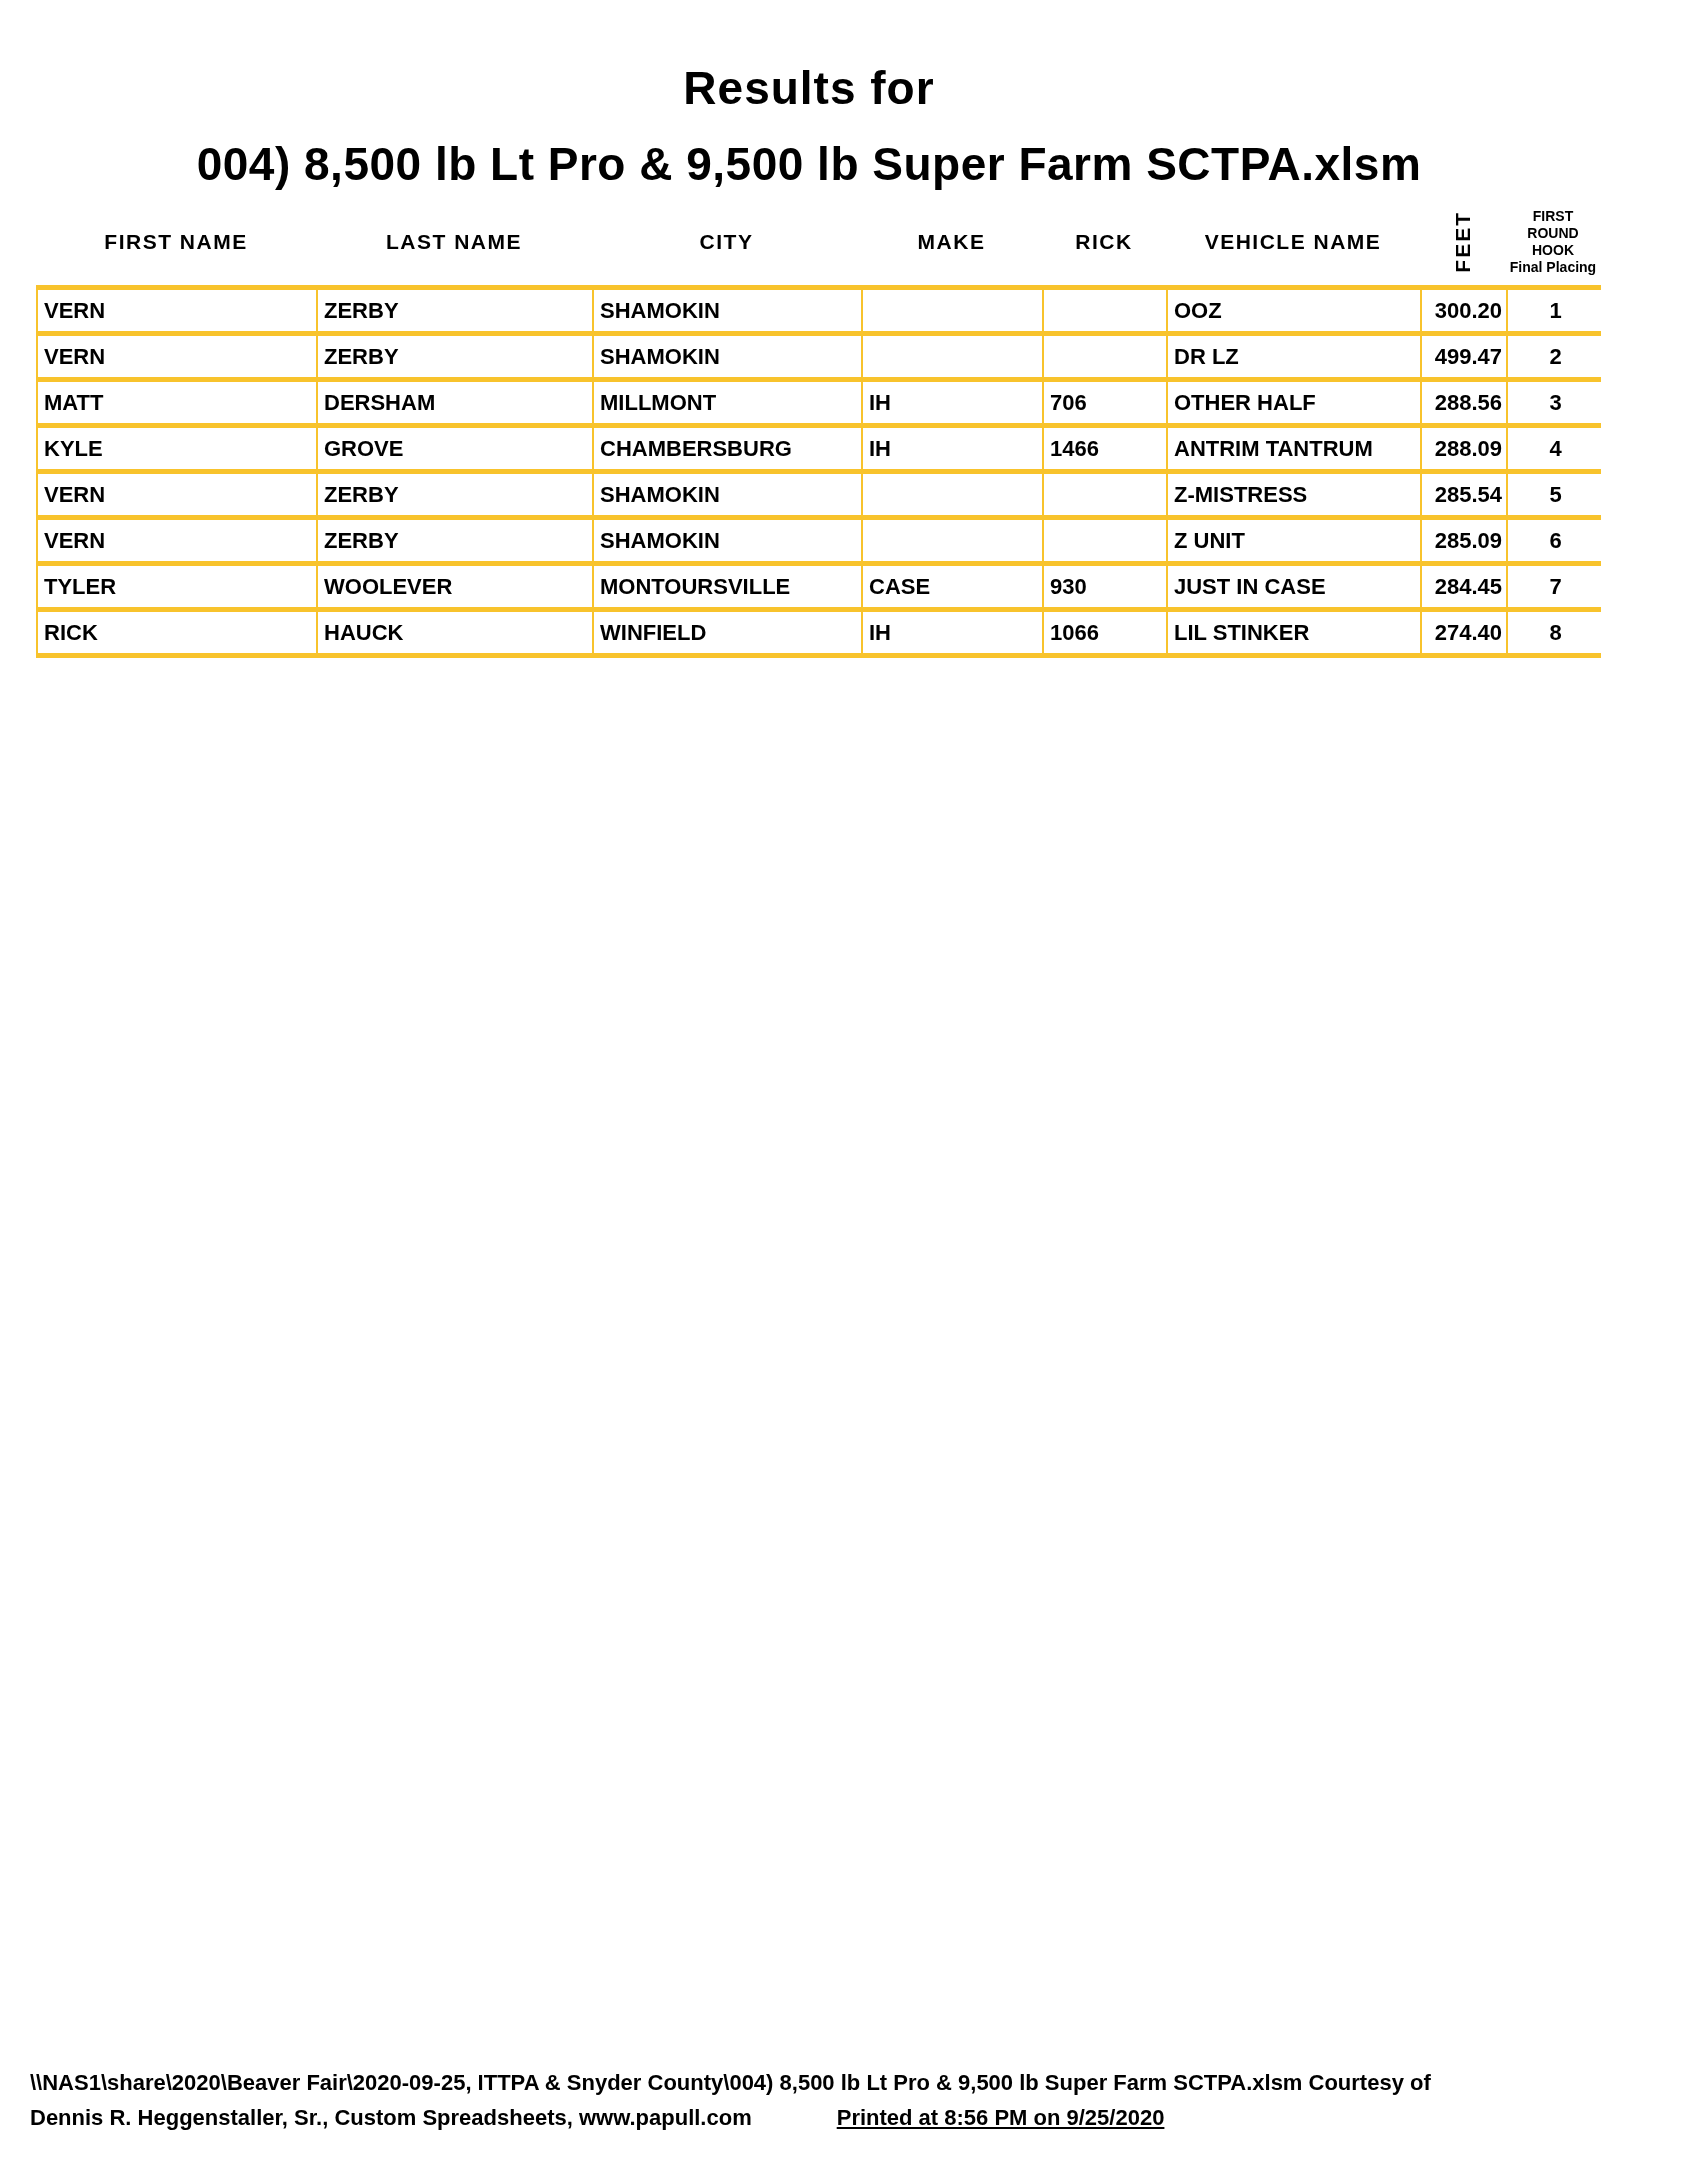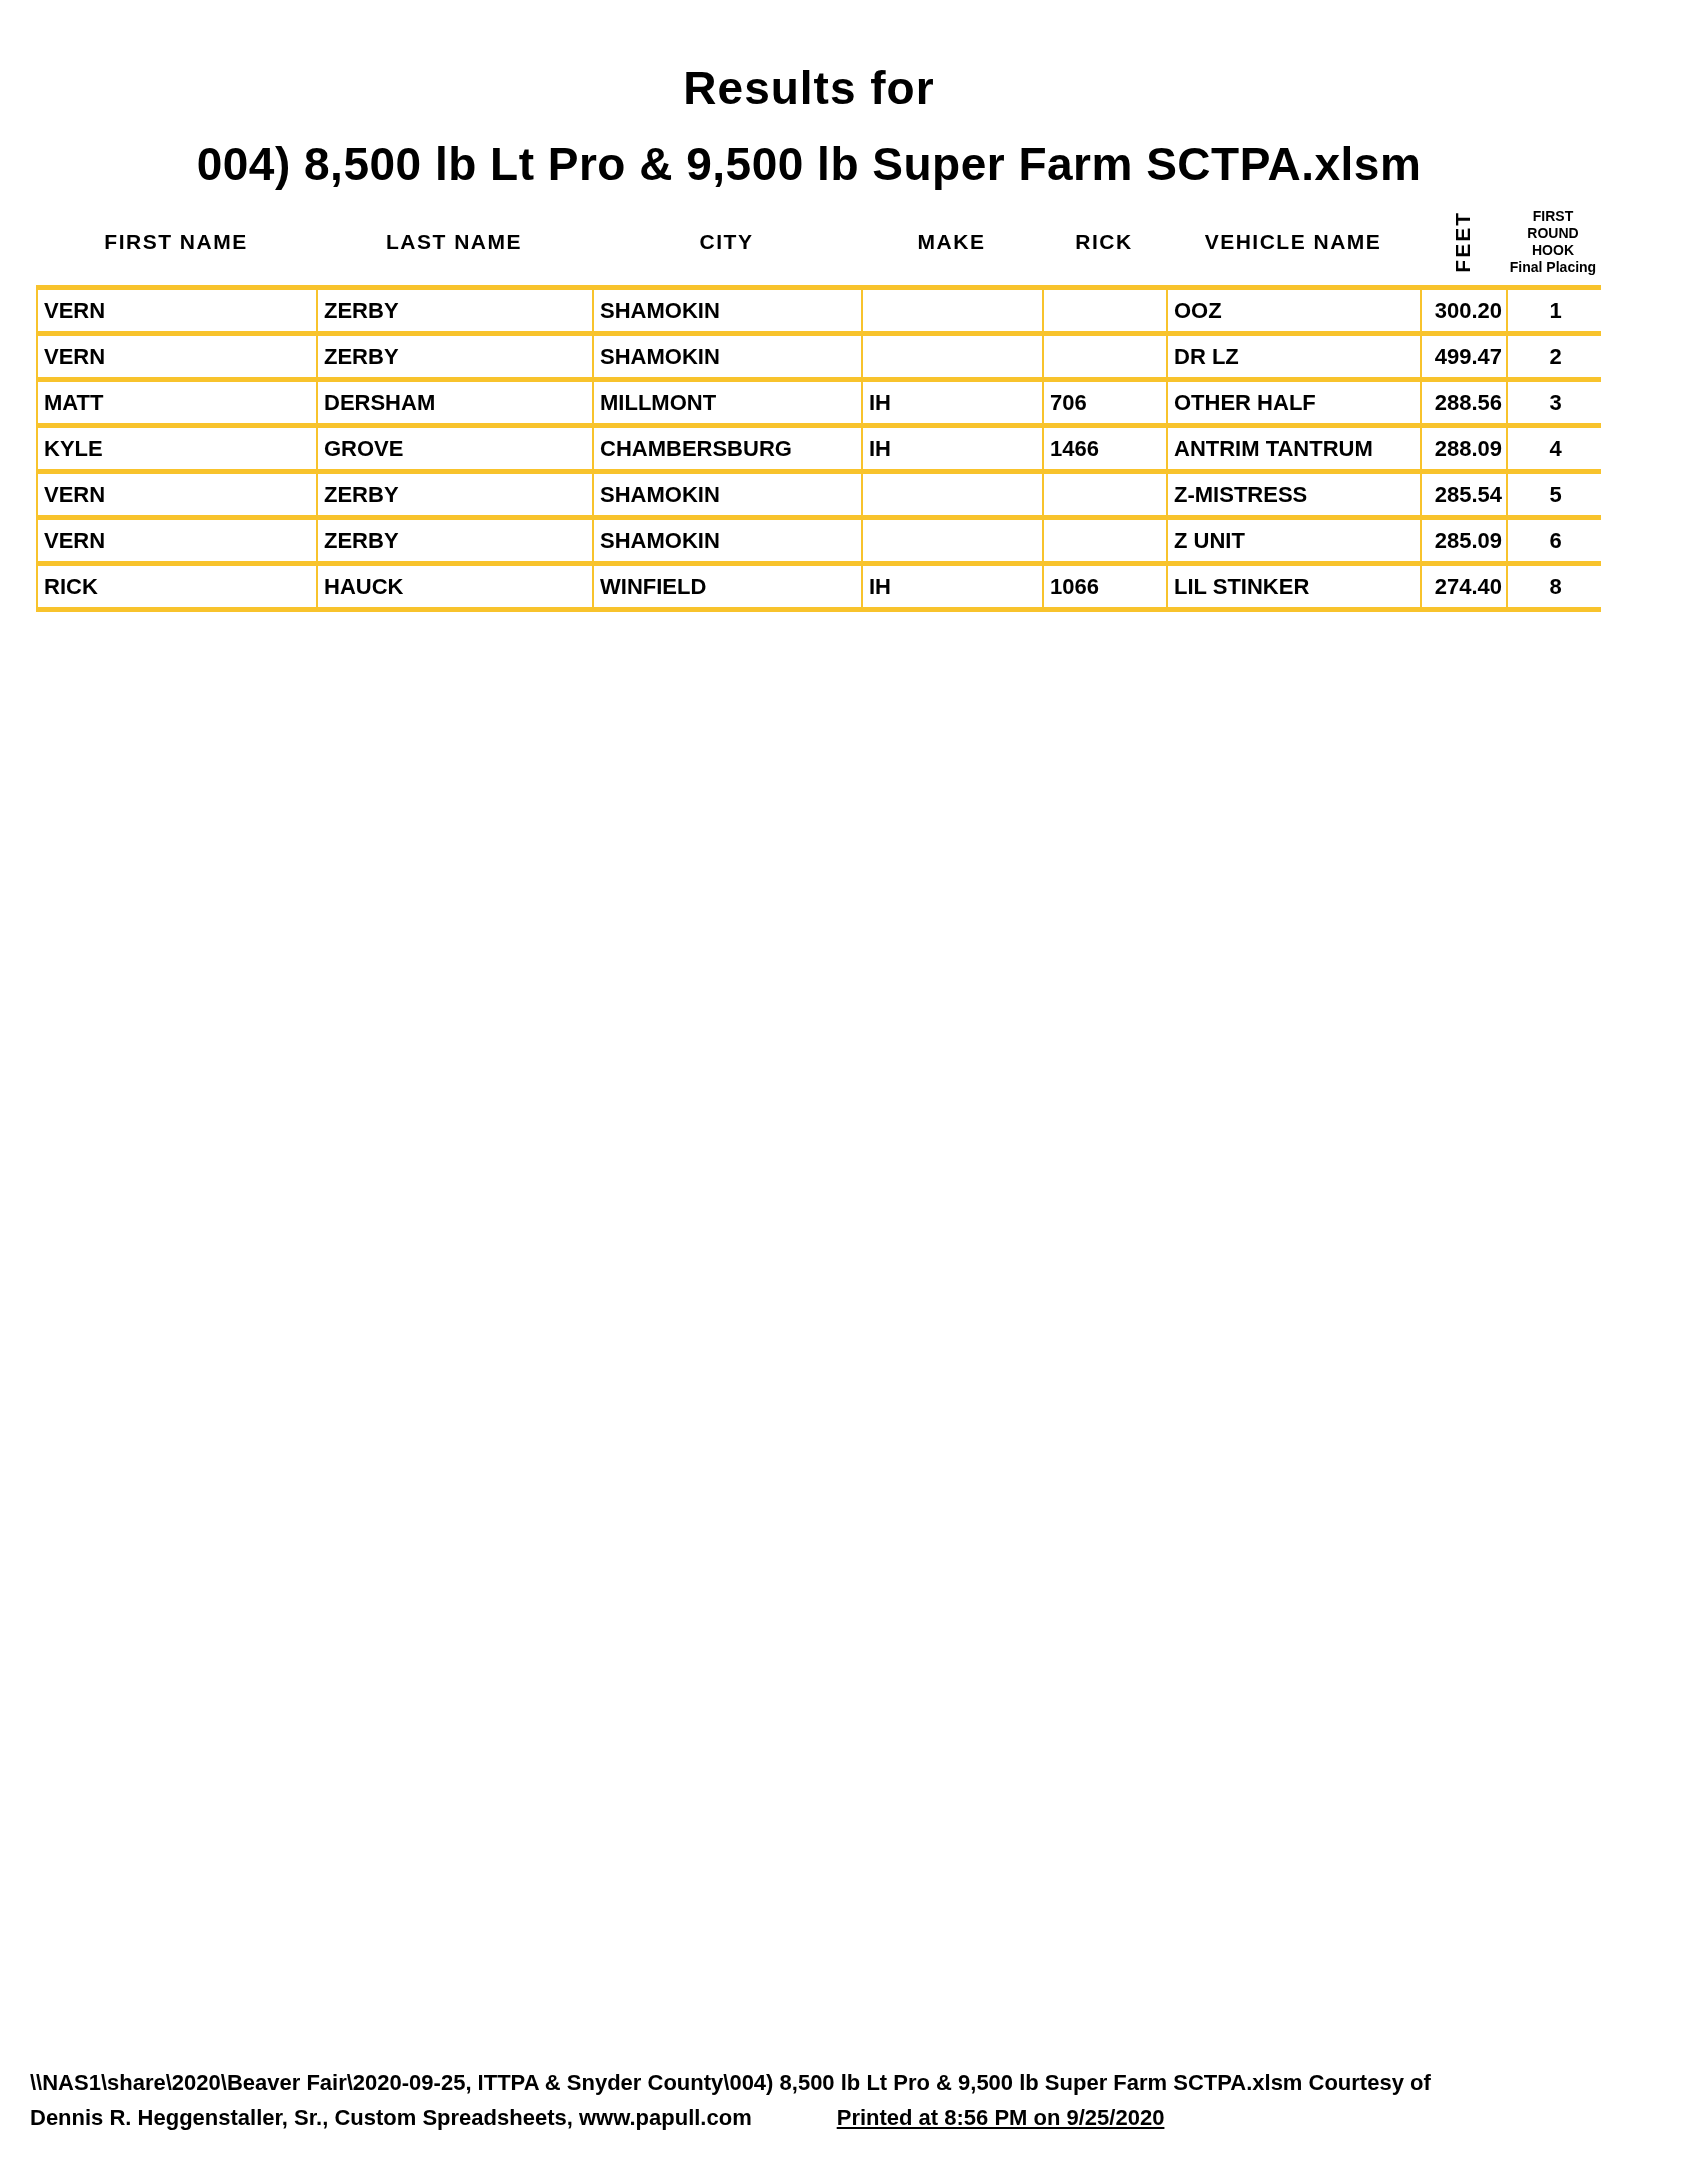--- a/index.html
+++ b/index.html
@@ -200,20 +200,30 @@
             <td class="c0">VERN</td>
             <td class="c1">ZERBY</td>
             <td class="c2">SHAMOKIN</td>
             <td class="c3"></td>
             <td class="c4"></td>
             <td class="c5">Z UNIT</td>
             <td class="c6">285.09</td>
             <td class="c7">6</td>
           </tr>
           <tr>
+            <td class="c0">TYLER</td>
+            <td class="c1">WOOLEVER</td>
+            <td class="c2">MONTOURSVILLE</td>
+            <td class="c3">CASE</td>
+            <td class="c4">930</td>
+            <td class="c5">JUST IN CASE</td>
+            <td class="c6">284.45</td>
+            <td class="c7">7</td>
+          </tr>
+          <tr>
             <td class="c0">RICK</td>
             <td class="c1">HAUCK</td>
             <td class="c2">WINFIELD</td>
             <td class="c3">IH</td>
             <td class="c4">1066</td>
             <td class="c5">LIL STINKER</td>
             <td class="c6">274.40</td>
             <td class="c7">8</td>
           </tr>
         </tbody>

